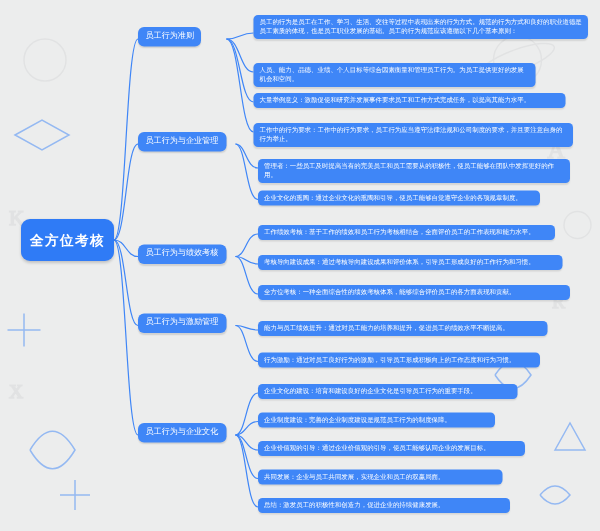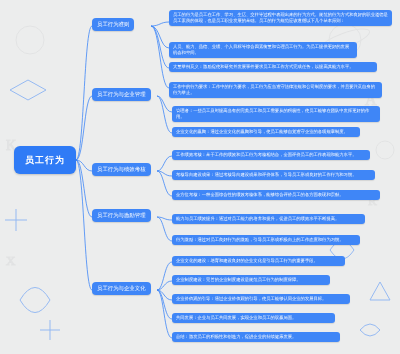--- a/index.html
+++ b/index.html
@@ -93,21 +93,21 @@
     <path d="M157 217 C 164 217, 164 241, 172 241"></path>
 
     <path d="M157 290 C 164 290, 164 262, 172 262"></path>
     <path d="M157 290 C 164 290, 164 281, 172 281"></path>
     <path d="M157 290 C 164 290, 164 300, 172 300"></path>
     <path d="M157 290 C 164 290, 164 319, 172 319"></path>
     <path d="M157 290 C 164 290, 164 338, 172 338"></path>
   </g>
 </svg>
 
-<div class="root">员工行为</div>
+<div class="root">全方位考核</div>
 
 <div class="branch" style="left:92px;top:18px;">员工行为准则</div>
 <div class="branch" style="left:92px;top:88px;">员工行为与企业管理</div>
 <div class="branch" style="left:92px;top:163px;">员工行为与绩效考核</div>
 <div class="branch" style="left:92px;top:209px;">员工行为与激励管理</div>
 <div class="branch" style="left:92px;top:282px;">员工行为与企业文化</div>
 
 <div class="leaf" style="left:169px;top:10px;width:215px;">员工的行为是员工在工作、学习、生活、交往等过程中表现出来的行为方式。规范的行为方式和良好的职业道德是员工素质的体现，也是员工职业发展的基础。员工的行为规范应该遵循以下几个基本原则：</div>
 <div class="leaf" style="left:169px;top:42px;width:180px;">人员、能力、品德、业绩、个人目标等综合因素衡量和管理员工行为。为员工提供更好的发展机会和空间。</div>
 <div class="leaf" style="left:169px;top:62px;width:200px;">大量举例意义：激励促使和研究并发展事件要求员工和工作方式完成任务，以提高其能力水平。</div>

